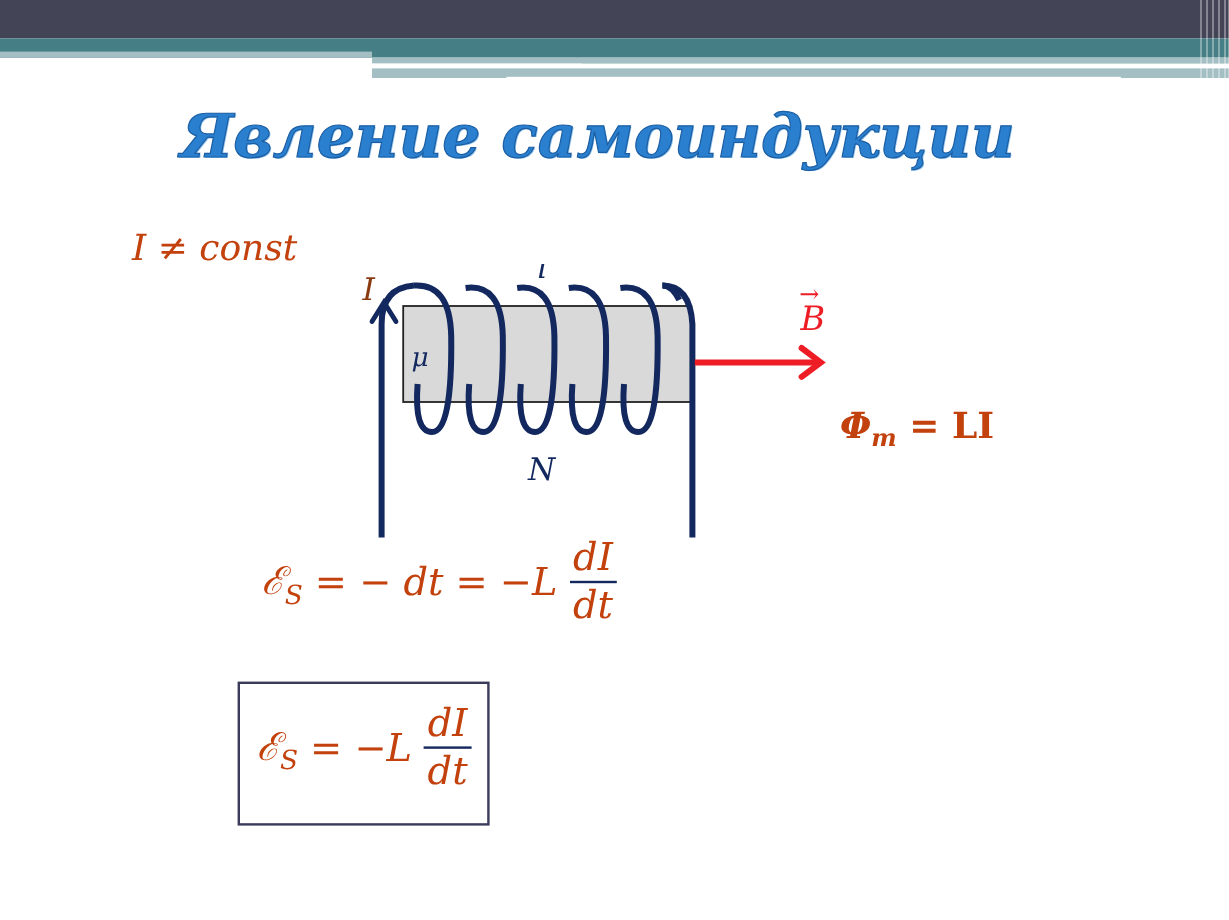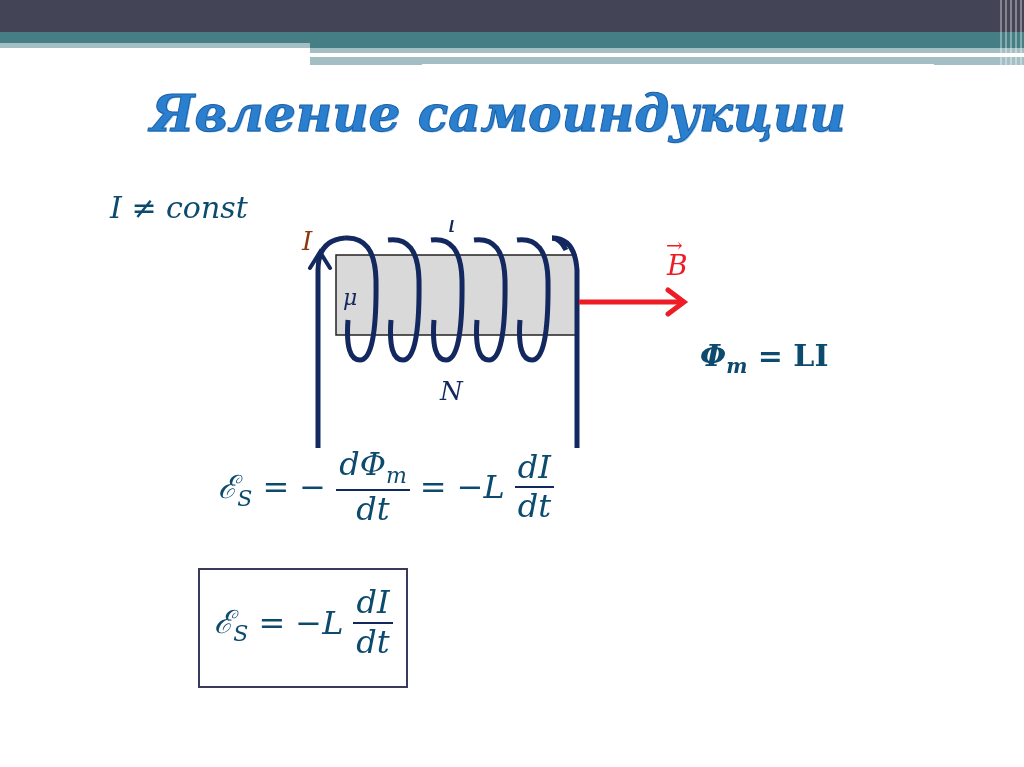--- a/index.html
+++ b/index.html
@@ -15,21 +15,21 @@
   .bar-white-bottom { left: 422px; top: 64px; width: 512px; height: 4px; background: #ffffff; }
   .edge-lines { left: 1000px; top: 0; width: 24px; height: 68px;
     background: repeating-linear-gradient(90deg, rgba(255,255,255,0.35) 0 2px, rgba(0,0,0,0) 2px 5px); }
 
   .title { left: 0; width: 996px; top: 84px; text-align: center;
     font-family: "DejaVu Serif", serif; font-style: italic; font-weight: bold; font-size: 50px;
     color: #2a7fcf; letter-spacing: 0px;
     -webkit-text-stroke: 1px #1b5ea3;
     text-shadow: 1px 1px 0 #8fc3ee; }
 
-  .math { font-family: "DejaVu Serif", serif; font-style: italic; color: #0c4a6e; }
+  .math { font-family: "DejaVu Serif", serif; font-style: italic; color: #c2410c; }
   .cond { left: 110px; top: 190px; font-size: 30px; }
   .flux { left: 700px; top: 338px; font-size: 30px; font-weight: bold; }
   .flux sub { font-size: 20px; }
 
   .eq1 { left: 218px; top: 448px; font-size: 32px; display: flex; align-items: center; gap: 10px; }
   .frac { display: inline-flex; flex-direction: column; align-items: center; line-height: 1.05; }
   .frac .num { border-bottom: 2px solid #13285e; padding: 0 3px 2px 3px; }
   .frac .den { padding-top: 2px; }
   .sub { font-size: 22px; vertical-align: -8px; font-style: italic; }
   .upright { font-style: normal; }
@@ -86,21 +86,20 @@
 
 <div class="abs math flux">
   <span>Φ</span><sub>m</sub>
   <span class="upright">= LI</span>
 </div>
 
 <div class="abs math eq1">
   <span><span>ℰ</span><span class="sub">S</span></span>
   <span class="upright">= −</span>
   <span class="frac">
-    <span class="num"><span>dΦ</span><span class="sub">m</span></span>
     <span class="den">dt</span>
   </span>
   <span>= −L</span>
   <span class="frac">
     <span class="num">dI</span>
     <span class="den">dt</span>
   </span>
 </div>
 
 <div class="abs boxed"></div>

